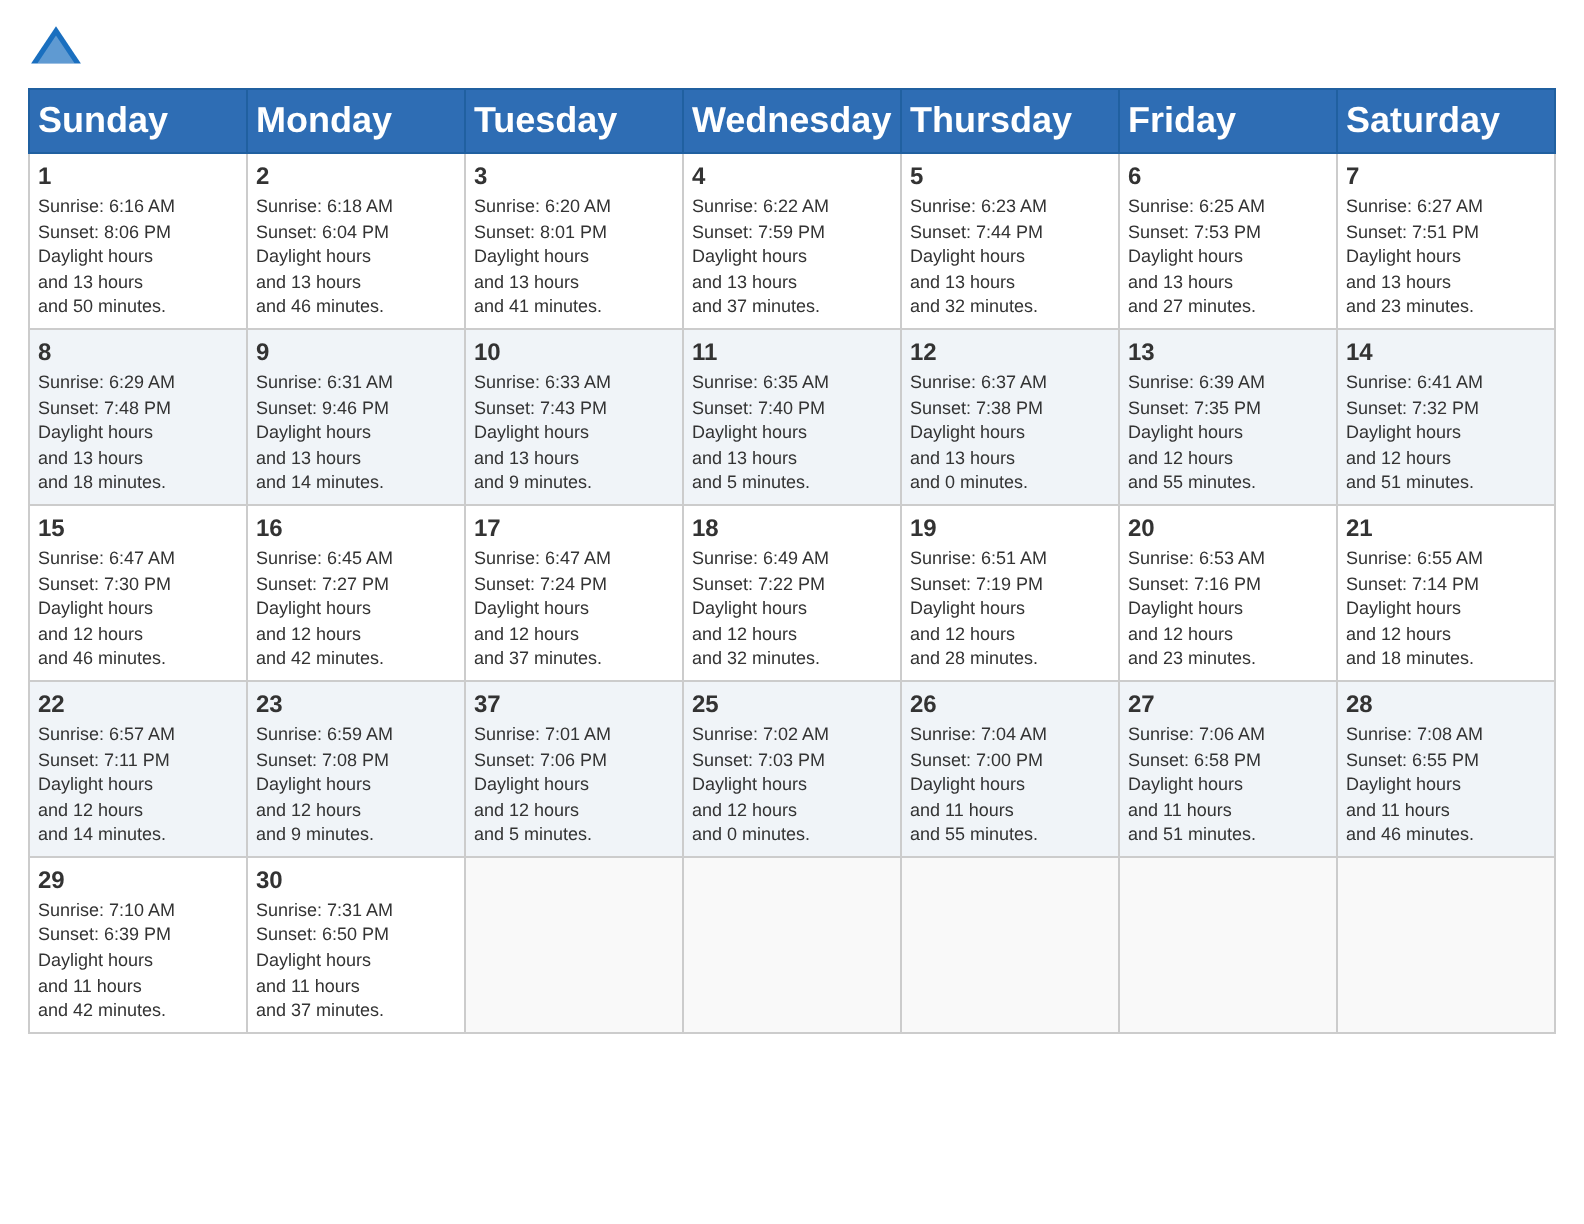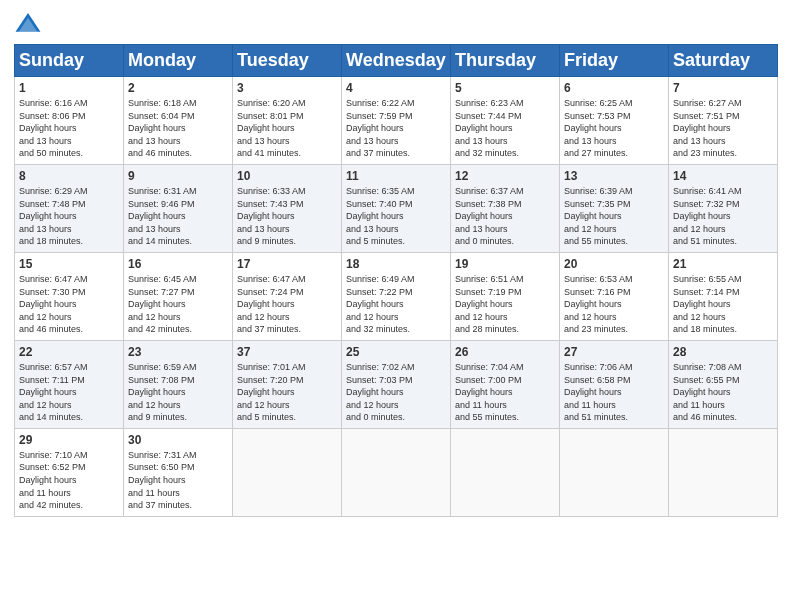--- a/index.html
+++ b/index.html
@@ -358,21 +358,21 @@
             <span>Sunset: 7:08 PM</span><br>
             <span>Daylight hours</span><br>
             <span>and 12 hours</span><br>
             <span>and 9 minutes.</span>
           </div>
         </td>
           <td>
           <span class="day-number">37</span>
           <div class="day-info">
             <span>Sunrise: 7:01 AM</span><br>
-            <span>Sunset: 7:20 PM</span><br>
+            <span>Sunset: 7:06 PM</span><br>
             <span>Daylight hours</span><br>
             <span>and 12 hours</span><br>
             <span>and 5 minutes.</span>
           </div>
         </td>
           <td>
           <span class="day-number">25</span>
           <div class="day-info">
             <span>Sunrise: 7:02 AM</span><br>
             <span>Sunset: 7:03 PM</span><br>
@@ -410,21 +410,21 @@
             <span>and 11 hours</span><br>
             <span>and 46 minutes.</span>
           </div>
         </td>
         </tr>
         <tr>
           <td>
           <span class="day-number">29</span>
           <div class="day-info">
             <span>Sunrise: 7:10 AM</span><br>
-            <span>Sunset: 6:52 PM</span><br>
+            <span>Sunset: 6:39 PM</span><br>
             <span>Daylight hours</span><br>
             <span>and 11 hours</span><br>
             <span>and 42 minutes.</span>
           </div>
         </td>
           <td>
           <span class="day-number">30</span>
           <div class="day-info">
             <span>Sunrise: 7:31 AM</span><br>
             <span>Sunset: 6:50 PM</span><br>

